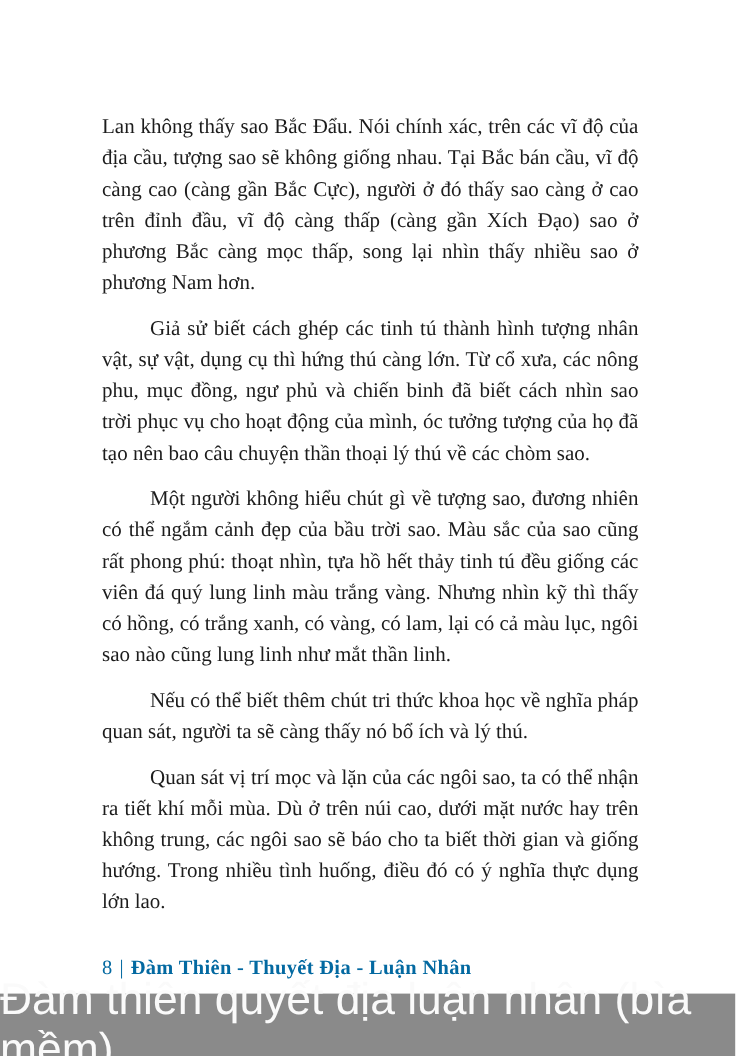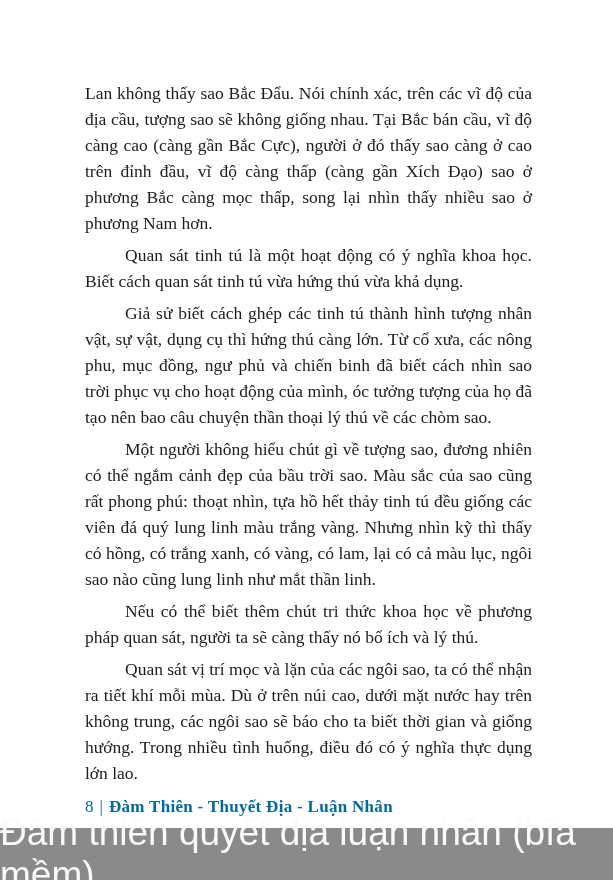--- a/index.html
+++ b/index.html
@@ -19,21 +19,21 @@
     position: absolute;
     left: 85px;
     top: 80px;
     width: 447px;
     font-size: 17.5px;
     line-height: 26px;
     color: #1c1c1c;
     text-align: justify;
   }
   .body-text p {
-    margin: 0 0 6px 0;
+    margin: 12px 0 6px 0;
   }
   .body-text p.indent {
     text-indent: 40px;
   }
   .footer {
     position: absolute;
     left: 85px;
     top: 797px;
     font-size: 17px;
     color: #0369a1;
@@ -68,24 +68,23 @@
     color: #fafafa;
   }
 </style>
 </head>
 <body>
 
 <div class="page">
 
   <div class="body-text">
       <p class="">Lan không thấy sao Bắc Đẩu. Nói chính xác, trên các vĩ độ của địa cầu, tượng sao sẽ không giống nhau. Tại Bắc bán cầu, vĩ độ càng cao (càng gần Bắc Cực), người ở đó thấy sao càng ở cao trên đỉnh đầu, vĩ độ càng thấp (càng gần Xích Đạo) sao ở phương Bắc càng mọc thấp, song lại nhìn thấy nhiều sao ở phương Nam hơn.</p>
-      <p class="indent">Quan sát tinh tú là một hoạt động có ý nghĩa khoa học. Biết cách quan sát tinh tú vừa hứng thú vừa khả dụng.</p>
       <p class="indent">Giả sử biết cách ghép các tinh tú thành hình tượng nhân vật, sự vật, dụng cụ thì hứng thú càng lớn. Từ cổ xưa, các nông phu, mục đồng, ngư phủ và chiến binh đã biết cách nhìn sao trời phục vụ cho hoạt động của mình, óc tưởng tượng của họ đã tạo nên bao câu chuyện thần thoại lý thú về các chòm sao.</p>
       <p class="indent">Một người không hiểu chút gì về tượng sao, đương nhiên có thể ngắm cảnh đẹp của bầu trời sao. Màu sắc của sao cũng rất phong phú: thoạt nhìn, tựa hồ hết thảy tinh tú đều giống các viên đá quý lung linh màu trắng vàng. Nhưng nhìn kỹ thì thấy có hồng, có trắng xanh, có vàng, có lam, lại có cả màu lục, ngôi sao nào cũng lung linh như mắt thần linh.</p>
-      <p class="indent">Nếu có thể biết thêm chút tri thức khoa học về phương pháp quan sát, người ta sẽ càng thấy nó bổ ích và lý thú.</p>
+      <p class="indent">Nếu có thể biết thêm chút tri thức khoa học về nghĩa pháp quan sát, người ta sẽ càng thấy nó bổ ích và lý thú.</p>
       <p class="indent">Quan sát vị trí mọc và lặn của các ngôi sao, ta có thể nhận ra tiết khí mỗi mùa. Dù ở trên núi cao, dưới mặt nước hay trên không trung, các ngôi sao sẽ báo cho ta biết thời gian và giống hướng. Trong nhiều tình huống, điều đó có ý nghĩa thực dụng lớn lao.</p>
     </div>
 
   <div class="footer">
     <span class="page-num">8</span><span class="sep">|</span><span class="book-title">Đàm Thiên - Thuyết Địa - Luận Nhân</span>
   </div>
 
   <div class="caption-bar" style="background: rgb(138, 138, 138);">
     <span class="caption-text" style="color: rgb(250, 250, 250);">Đàm thiên quyết địa luận nhân (bìa mềm)</span>
   </div>

